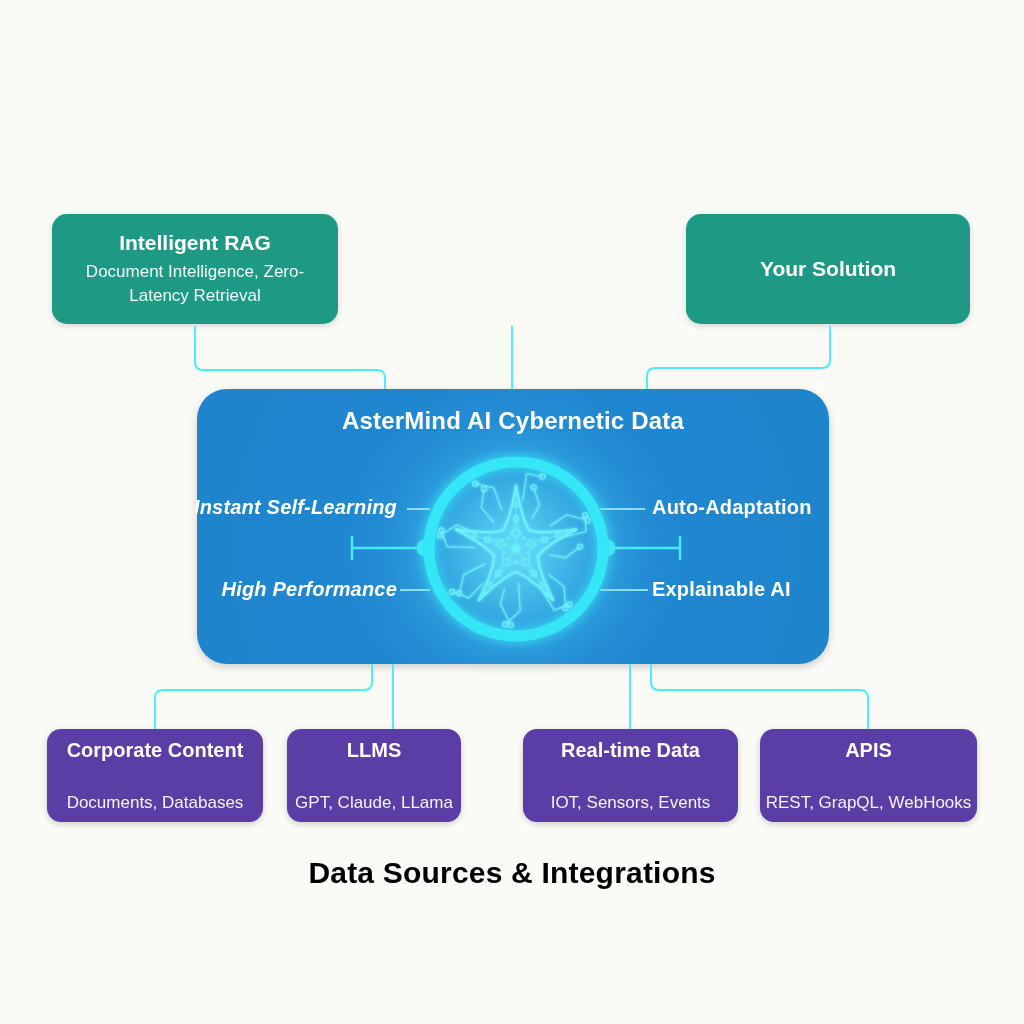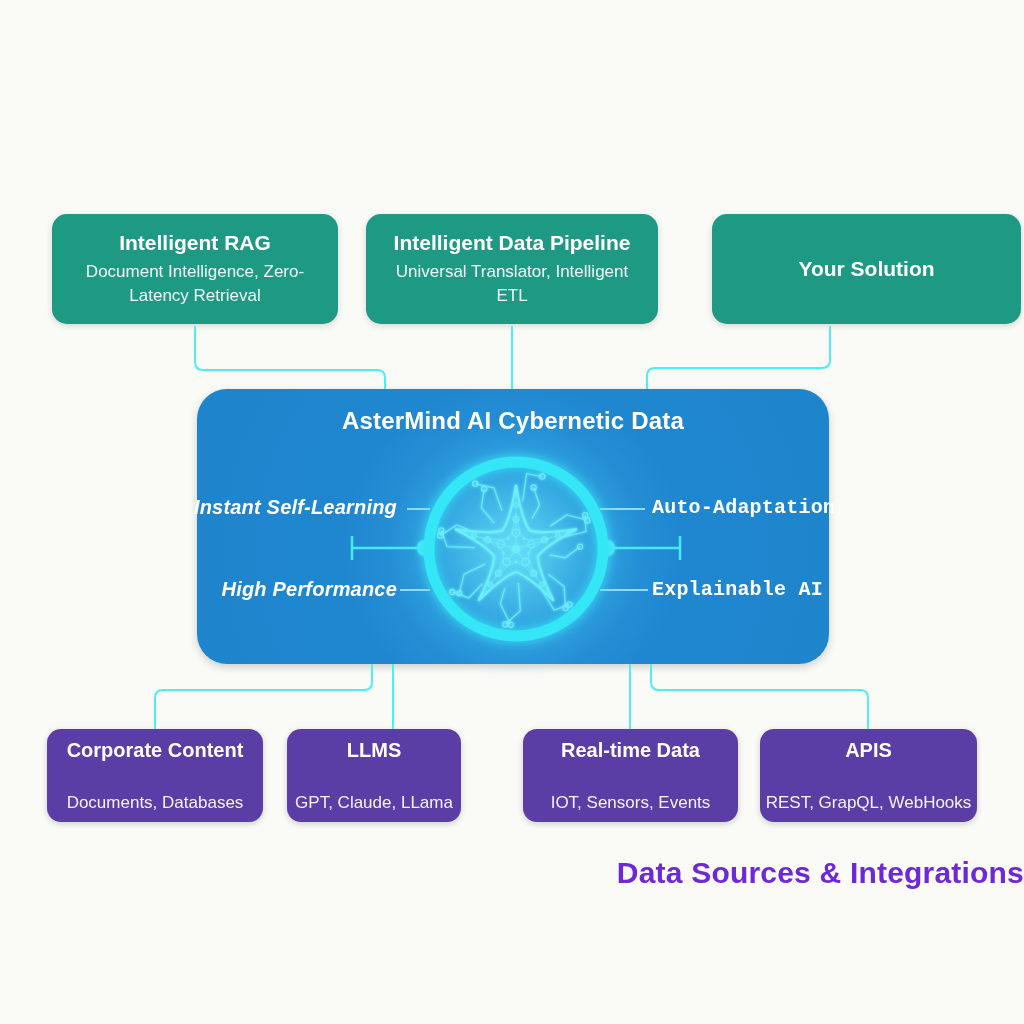--- a/index.html
+++ b/index.html
@@ -1,58 +1,54 @@
 <!DOCTYPE html>
 <html><head>
 <meta charset="utf-8">
 <style>
   html,body{margin:0;padding:0;background:#fafaf7;}
   #page{position:relative;width:1024px;height:1024px;background:#fafaf7;overflow:hidden;
         font-family:"Liberation Sans",sans-serif;}
   .section-title{position:absolute;left:0;width:1024px;text-align:center;
         font-size:30px;font-weight:700;letter-spacing:.2px;}
   #top-title{top:150px;color:#139c86;}
-  #bottom-title{top:856px;color:#6d28d9;text-align:right;}
+  #bottom-title{top:856px;color:#000000;}
   .gbox{position:absolute;top:214px;height:110px;background:#1e9a84;border-radius:15px;
         box-shadow:0 2px 6px rgba(0,0,0,.15);display:flex;flex-direction:column;
         justify-content:center;align-items:center;gap:5px;color:#fff;text-align:center;}
   .gbox-title{font-size:21px;font-weight:700;}
   .gbox-sub{font-size:17px;line-height:24px;color:rgba(255,255,255,.94);padding:0 18px;}
   #core-box{position:absolute;left:197px;top:389px;width:632px;height:275px;border-radius:30px;
         background:radial-gradient(circle at 50% 58%, #45b6e8 0%, #2a95da 22%, #1f87d0 48%, #1e84cc 100%);
         box-shadow:0 3px 8px rgba(0,0,0,.18);}
   #core-title{position:absolute;left:197px;top:407px;width:632px;text-align:center;
         color:#fff;font-size:24px;font-weight:700;letter-spacing:.2px;}
   .feature{position:absolute;color:#fff;font-size:20px;font-weight:700;letter-spacing:.2px;}
   .feature.left{left:177px;width:220px;text-align:right;font-style:italic;}
-  .feature.right{left:652px;width:230px;text-align:left;font-family:Liberation Mono, monospace;}
+  .feature.right{left:652px;width:230px;text-align:left;}
   #feature-left-1,#feature-right-1{top:496px;}
   #feature-left-2,#feature-right-2{top:578px;}
   .pbox{position:absolute;top:729px;height:93px;background:#5a3da5;border-radius:14px;
         box-shadow:0 2px 6px rgba(0,0,0,.18);display:flex;flex-direction:column;
         justify-content:center;align-items:center;gap:15px;color:#fff;text-align:center;}
   .pbox-title{font-size:20px;font-weight:700;}
   .pbox-sub{font-size:17px;color:rgba(255,255,255,.94);margin-top:16px;}
   #diagram-svg{position:absolute;left:0;top:0;width:1024px;height:1024px;pointer-events:none;}
 </style>
 </head>
 <body>
 
 <div id="page">
 
 
   <div class="gbox" style="left:52px;width:286px">
     <div class="gbox-title">Intelligent RAG</div>
     <div class="gbox-sub">Document Intelligence, Zero-Latency Retrieval</div>
   </div>
-  <div class="gbox" style="left:366px;width:292px">
-    <div class="gbox-title">Intelligent Data Pipeline</div>
-    <div class="gbox-sub">Universal Translator, Intelligent ETL</div>
-  </div>
-  <div class="gbox" style="left:712px;width:309px">
+  <div class="gbox" style="left:686px;width:284px">
     <div class="gbox-title">Your Solution</div>
   </div>
 
   <div id="core-box"></div>
   <div id="core-title">AsterMind AI Cybernetic Data</div>
   <div id="feature-left-1" class="feature left">Instant Self-Learning</div>
   <div id="feature-left-2" class="feature left">High Performance</div>
   <div id="feature-right-1" class="feature right">Auto-Adaptation</div>
   <div id="feature-right-2" class="feature right">Explainable AI</div>
 

